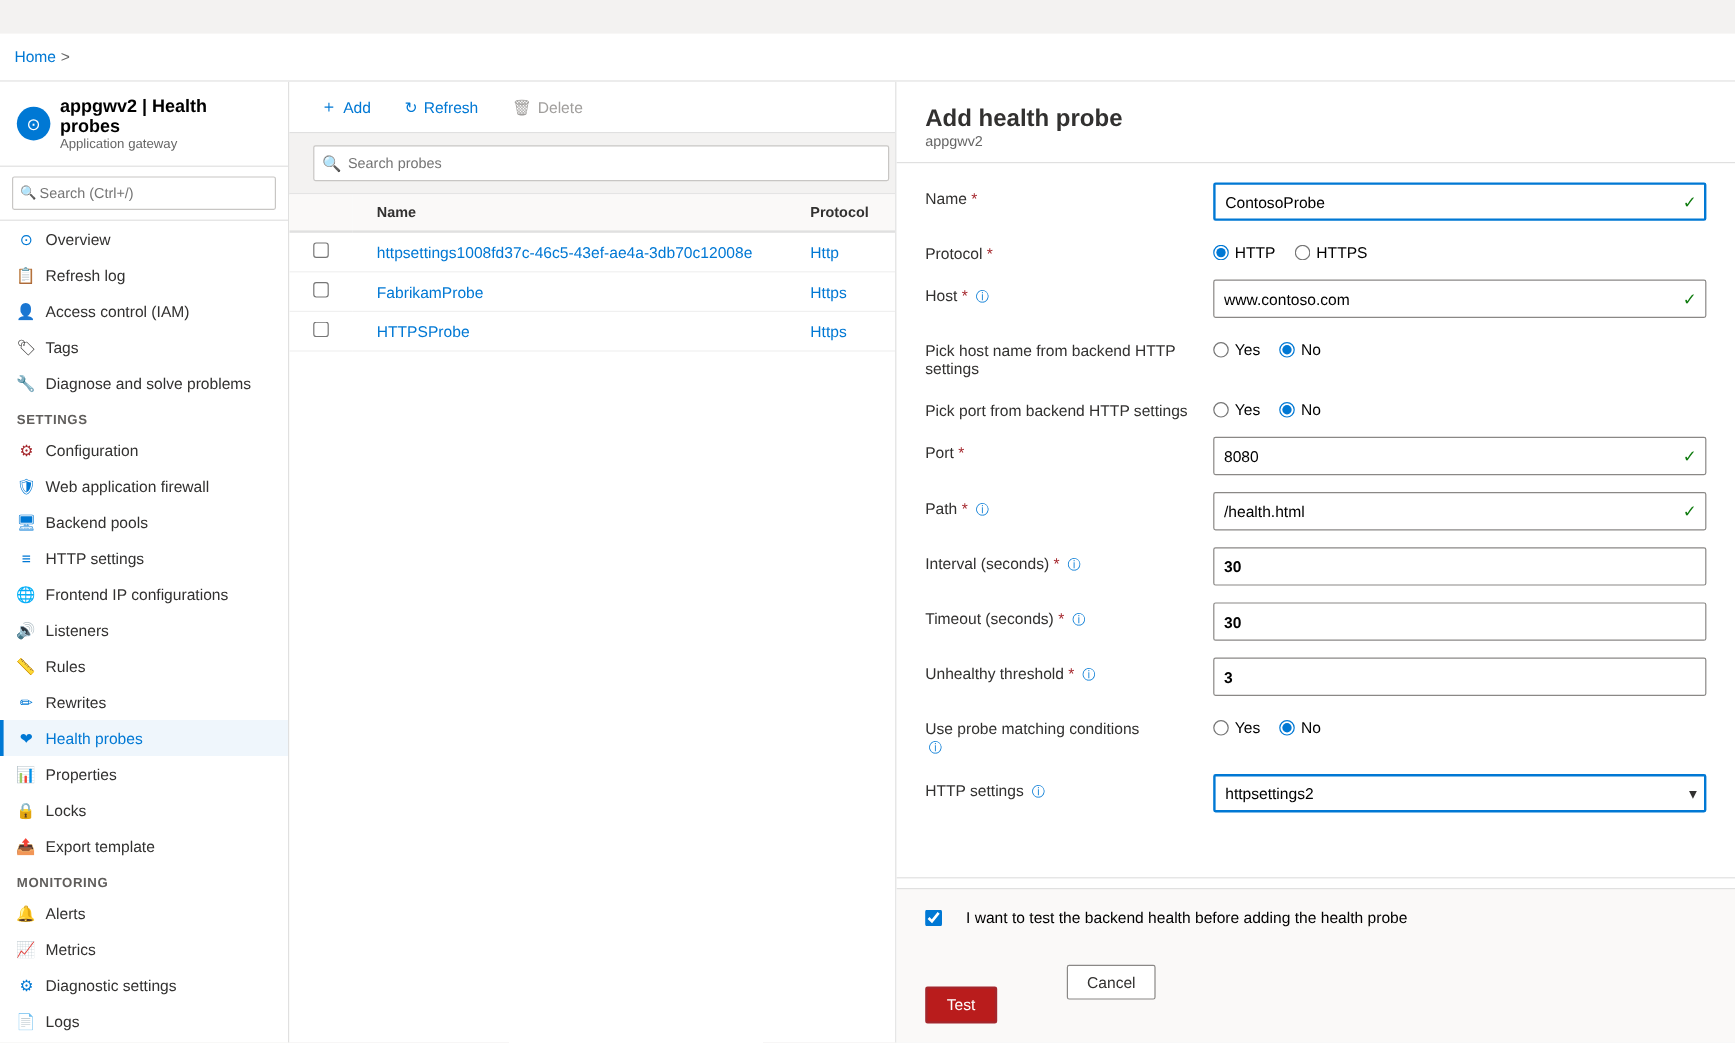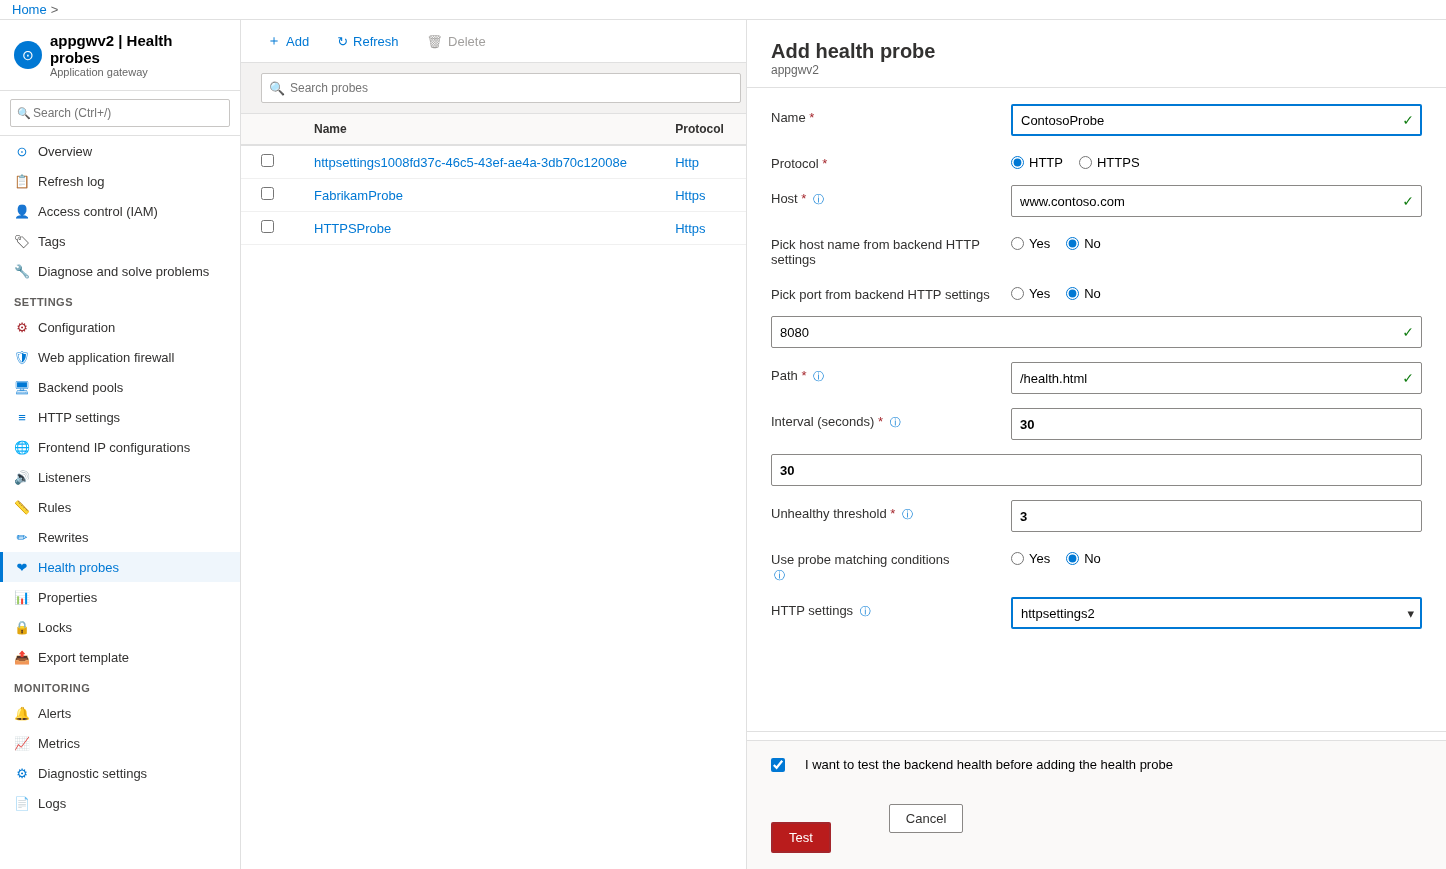--- a/index.html
+++ b/index.html
@@ -1,18 +1,18 @@
 <!DOCTYPE html>
 <html><head>
   <meta charset="utf-8">
   <style>
     * { box-sizing: border-box; margin: 0; padding: 0; font-family: 'Segoe UI', sans-serif; font-size: 13px; }
     body { display: flex; flex-direction: column; height: 869px; width: 1446px; overflow: hidden; background: #f3f2f1; }
 
-    .top-bar { height: 20px; background: #fff; display: flex; align-items: center; padding: 0 12px; border-bottom: 1px solid #e0e0e0; }
+    .top-bar { height: 40px; background: #fff; display: flex; align-items: center; padding: 0 12px; border-bottom: 1px solid #e0e0e0; margin-top: 28px; }
     .breadcrumb { font-size: 12px; color: #0078d4; display: flex; align-items: center; gap: 4px; }
 
     .main-container { display: flex; flex: 1; overflow: hidden; }
 
     
     .sidebar { width: 241px; background: #fff; border-right: 1px solid #e0e0e0; display: flex; flex-direction: column; overflow-y: auto; flex-shrink: 0; }
     .sidebar-header { padding: 12px 14px; border-bottom: 1px solid #e0e0e0; }
     .sidebar-header .resource-title { display: flex; align-items: center; gap: 8px; }
     .sidebar-header .resource-icon { width: 28px; height: 28px; background: #0078d4; border-radius: 50%; display: flex; align-items: center; justify-content: center; color: white; font-size: 14px; }
     .sidebar-search { padding: 8px 10px; border-bottom: 1px solid #e0e0e0; }
@@ -360,20 +360,24 @@
             </label>
             <label>
               <input type="radio" name="pickport" checked="" style="">
               <span>No</span>
             </label>
           </div>
         </div>
       </div>
 
       <div class="form-row">
+        <div class="form-label">
+          <span>Port</span>
+          <span class="required"> *</span>
+        </div>
         <div class="form-control">
           <div class="input-with-check">
             <input type="text" value="8080" style="border: 1px solid rgb(138, 136, 134); padding-right: 30px;">
             <span class="check-mark">✓</span>
           </div>
         </div>
       </div>
 
       <div class="form-row">
         <div class="form-label">
@@ -396,20 +400,25 @@
           <span class="info-icon">ⓘ</span>
         </div>
         <div class="form-control">
           <div class="plain-input-wrap">
             <input type="text" value="30" style="">
           </div>
         </div>
       </div>
 
       <div class="form-row">
+        <div class="form-label">
+          <span>Timeout (seconds)</span>
+          <span class="required"> *</span>
+          <span class="info-icon">ⓘ</span>
+        </div>
         <div class="form-control">
           <div class="plain-input-wrap">
             <input type="text" value="30" style="">
           </div>
         </div>
       </div>
 
       <div class="form-row">
         <div class="form-label">
           <span>Unhealthy threshold</span>

